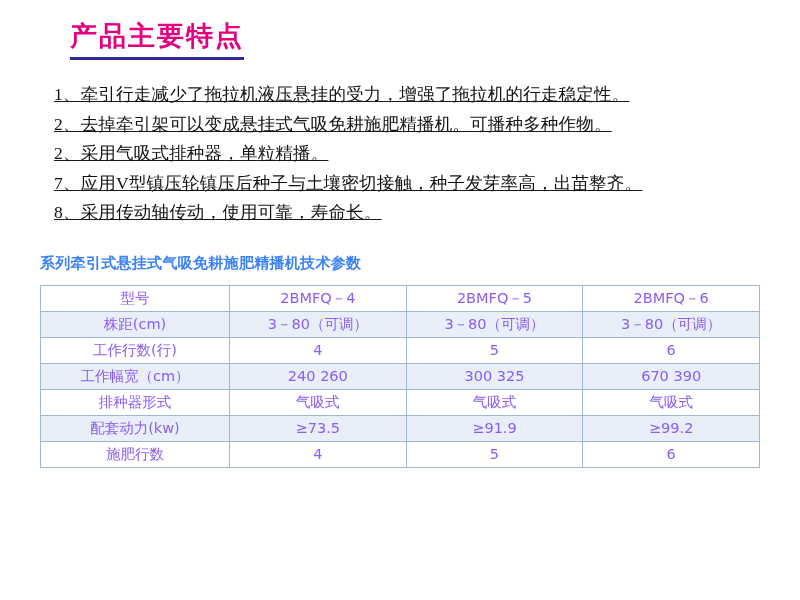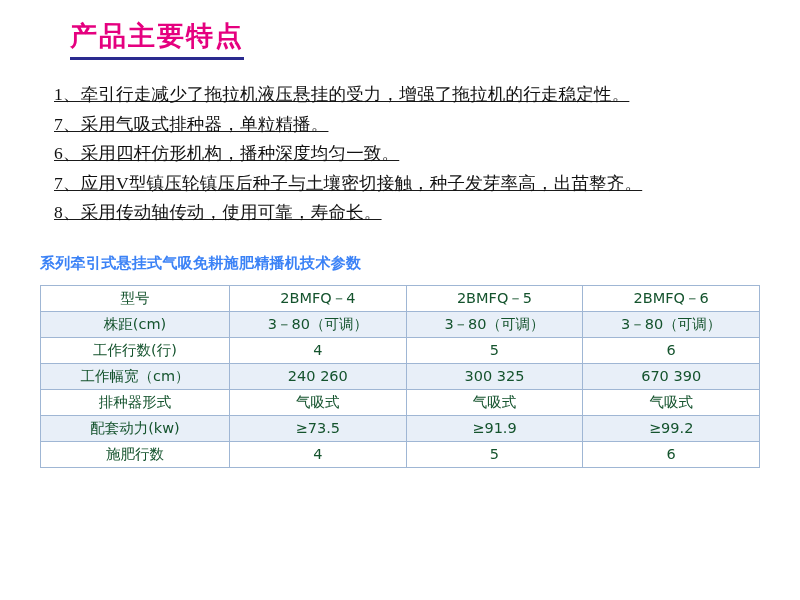--- a/index.html
+++ b/index.html
@@ -61,21 +61,21 @@
     border-collapse: collapse;
     width: 720px;
     margin-left: 0px;
     table-layout: fixed;
   }
   table.spec td {
     border: 1px solid #9fb6d4;
     height: 25px;
     text-align: center;
     font-size: 14.5px;
-    color: #14532d;
+    color: #8b5cf6;
     padding: 0 4px;
     font-family: "DejaVu Sans", "Liberation Sans", sans-serif;
   }
   table.spec tr.even td {
     background: #ffffff;
   }
   table.spec tr.odd td {
     background: #e8eff8;
   }
   table.spec td.label {
@@ -86,22 +86,22 @@
 <body>
 
 <div class="page">
 
   <div class="title-wrap">
     <h1 class="main-title">产品主要特点</h1>
   </div>
 
   <ul class="feature-list">
     <li>1、牵引行走减少了拖拉机液压悬挂的受力，增强了拖拉机的行走稳定性。</li>
-    <li>7、采用气吸式排种器，单粒精播。</li>
-    <li>6、采用四杆仿形机构，播种深度均匀一致。</li>
+    <li>2、去掉牵引架可以变成悬挂式气吸免耕施肥精播机。可播种多种作物。</li>
+    <li>2、采用气吸式排种器，单粒精播。</li>
     <li>7、应用V型镇压轮镇压后种子与土壤密切接触，种子发芽率高，出苗整齐。</li>
     <li>8、采用传动轴传动，使用可靠，寿命长。</li>
   </ul>
 
   <div class="sub-title">系列牵引式悬挂式气吸免耕施肥精播机技术参数</div>
 
   <table class="spec">
     <tbody>
       <tr class="even">
         <td class="label">型号</td>

